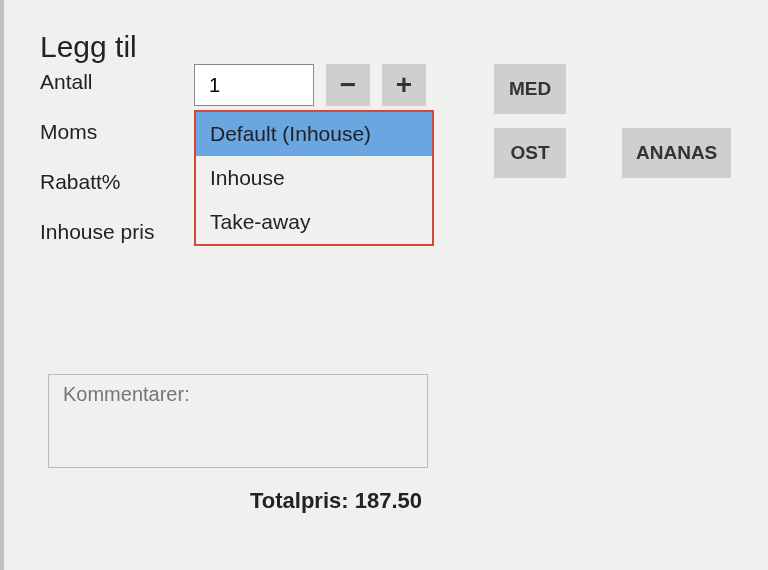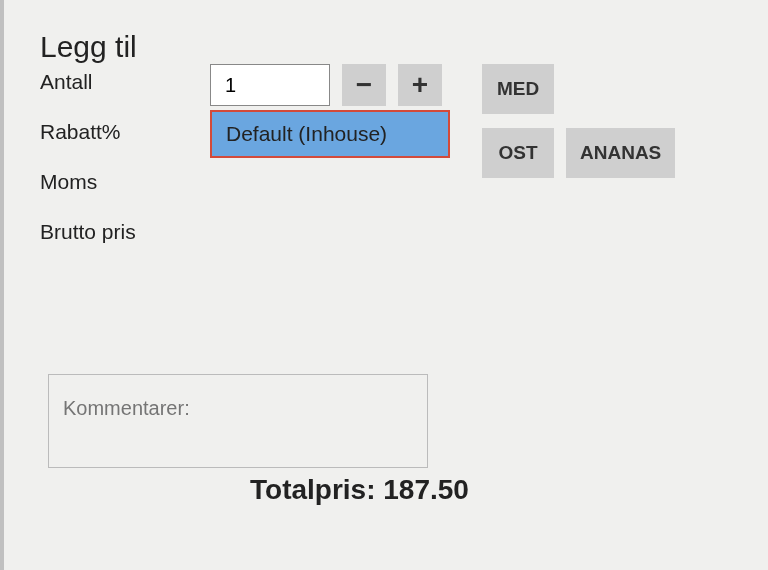--- a/index.html
+++ b/index.html
@@ -12,21 +12,21 @@
       border-left: 4px solid #c0c0c0;
       color: #222;
     }
     .title {
       font-size: 30px;
       font-weight: 400;
     }
     .form-area {
       display: flex;
       align-items: flex-start;
-      gap: 32px;
+      gap: 16px;
     }
     .labels-col {
       display: flex;
       flex-direction: column;
       gap: 26px;
       padding-top: 6px;
       width: 138px;
     }
     .lbl {
       font-size: 21px;
@@ -95,72 +95,75 @@
       padding: 0 14px;
       background: #cfcfcf;
       border: none;
       font-size: 19px;
       font-weight: 600;
       color: #333;
       cursor: pointer;
       display: flex;
       align-items: center;
       justify-content: center;
+      margin-left: 44px;
     }
     .comments-box {
       margin-top: 130px;
       width: 380px;
       height: 94px;
       border: 1px solid #bbb;
       background: #f0f0ee;
-      padding: 22px 14px;
+      padding: 8px 14px;
       font-size: 20px;
       color: #0369a1;
       resize: none;
       font-family: inherit;
       margin-left: 8px;
     }
     .total-row {
-      margin-top: 2px;
-      font-size: 28px;
+      margin-top: 16px;
+      font-size: 22px;
       text-align: left;
       padding-left: 210px;
     }
     .total-lbl { font-weight: 700; }
     .total-val { font-weight: 700; }
   </style>
 </head>
 <body>
 
 
 
 <div class="title">Legg til</div>
 
 <div class="form-area">
 
   <div class="labels-col">
     <div class="lbl">Antall</div>
+    <div class="lbl">Moms</div>
     <div class="lbl">Rabatt%</div>
-    <div class="lbl">Moms</div>
-    <div class="lbl">Brutto pris</div>
+    <div class="lbl">Inhouse pris</div>
   </div>
 
   <div class="inputs-col">
     <div class="qty-row">
       <input class="qty-input" value="1" style="">
       <button class="step-btn">
         <span>−</span>
       </button>
       <button class="step-btn">
         <span>+</span>
       </button>
     </div>
 
     <div class="dropdown">
       <div class="dd-item selected">Default (Inhouse)</div>
+      <div class="dd-item">Inhouse</div>
+      <div class="dd-item">Take-away</div>
     </div>
   </div>
 
   <div class="mods-col">
     <div class="mods-row">
       <button class="mod-btn">MED</button>
     </div>
     <div class="mods-row">
       <button class="mod-btn">OST</button>
       <button class="mod-btn">ANANAS</button>

